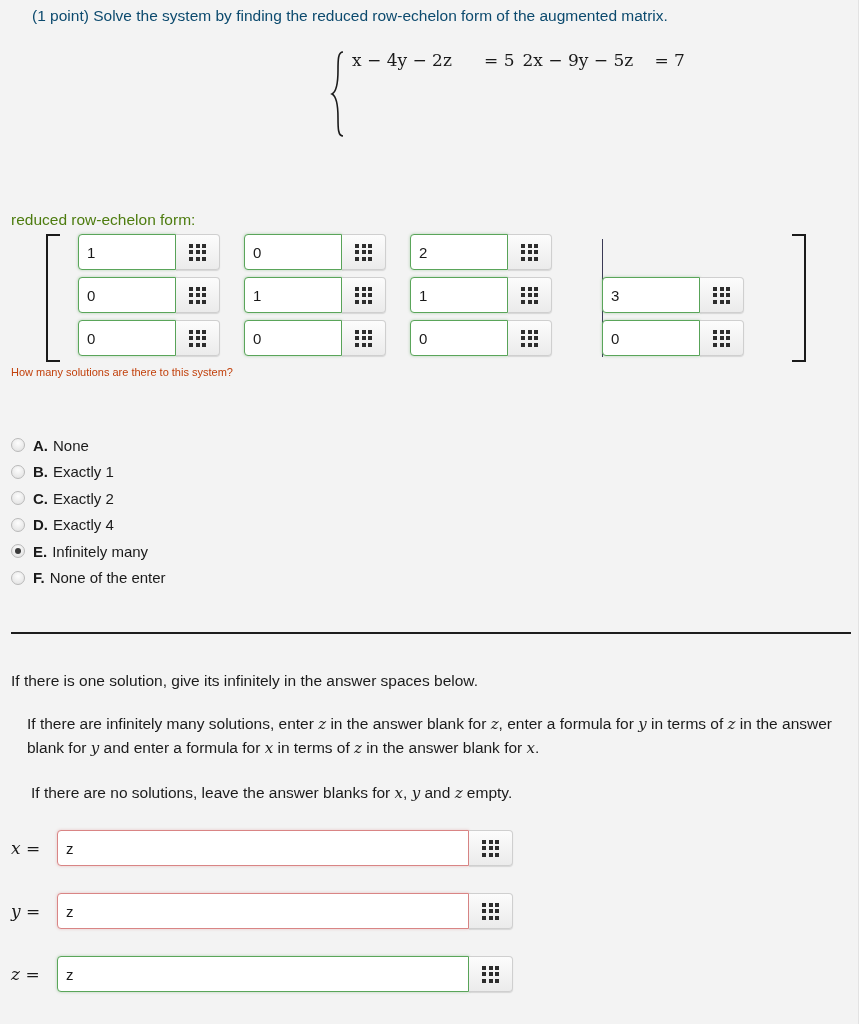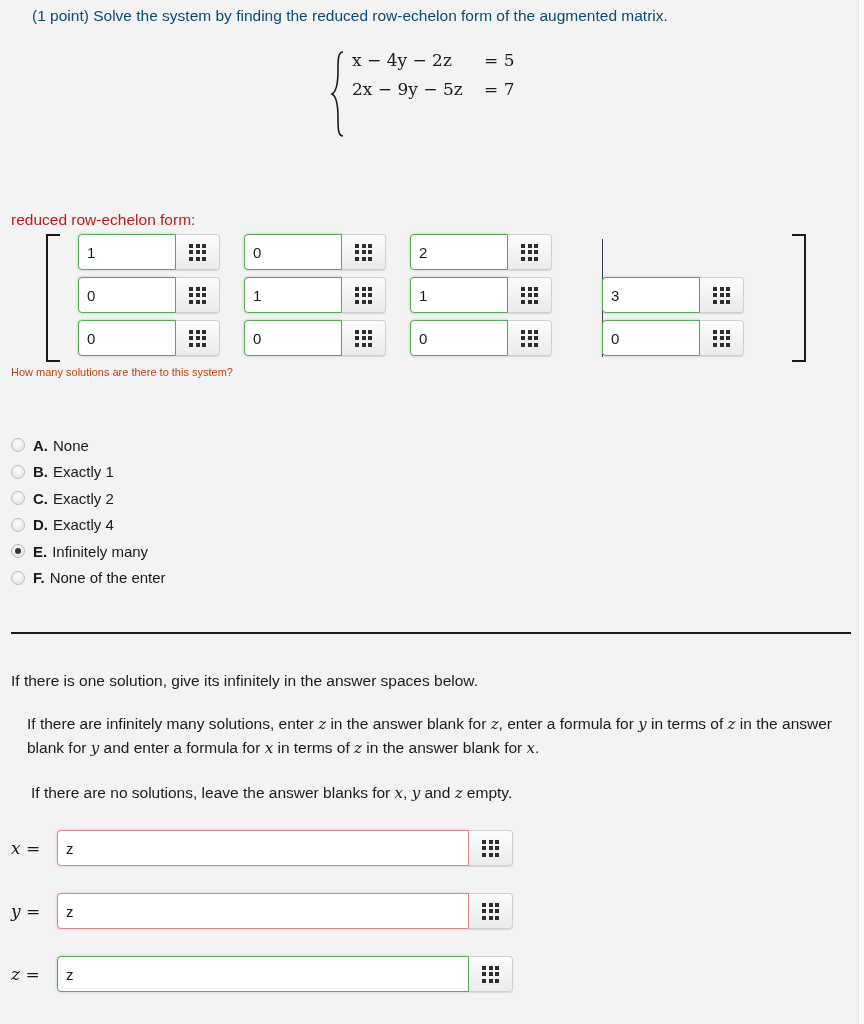--- a/index.html
+++ b/index.html
@@ -32,36 +32,36 @@
   .system{
     position:absolute; left:330px; top:50px;
     display:flex; align-items:stretch;
   }
   .brace{
     font-family:"DejaVu Serif", serif;
     font-size:15px;
     width:16px; position:relative;
   }
   .brace svg{ position:absolute; left:0; top:0; }
-  .eqs{ display:flex; flex-direction:column; gap:2px; padding-left:6px; }
+  .eqs{ display:flex; flex-direction:row; gap:8px; padding-left:6px; }
   .eqrow{ display:flex; align-items:baseline; height:27px; }
   .eqlhs{
     width:132px; text-align:left;
     font-family:"DejaVu Serif", serif; font-size:17px;
     white-space:nowrap;
   }
   .eqrhs{
     font-family:"DejaVu Serif", serif; font-size:17px;
     white-space:nowrap;
   }
 
   
   .rref-label{
     position:absolute; left:11px; top:211px;
-    font-size:15.5px; color:#b91c1c;
+    font-size:15.5px; color:#4d7c0f;
   }
 
   
   .matrix-wrap{ position:absolute; left:46px; top:234px; width:760px; height:128px; }
   .bracket-l, .bracket-r{
     position:absolute; top:0; width:14px; height:128px;
   }
   .bracket-l{ left:0; border-left:2px solid #1a1a1a; border-top:2px solid #1a1a1a; border-bottom:2px solid #1a1a1a; }
   .bracket-r{ left:746px; border-right:2px solid #1a1a1a; border-top:2px solid #1a1a1a; border-bottom:2px solid #1a1a1a; }
   .divider{

